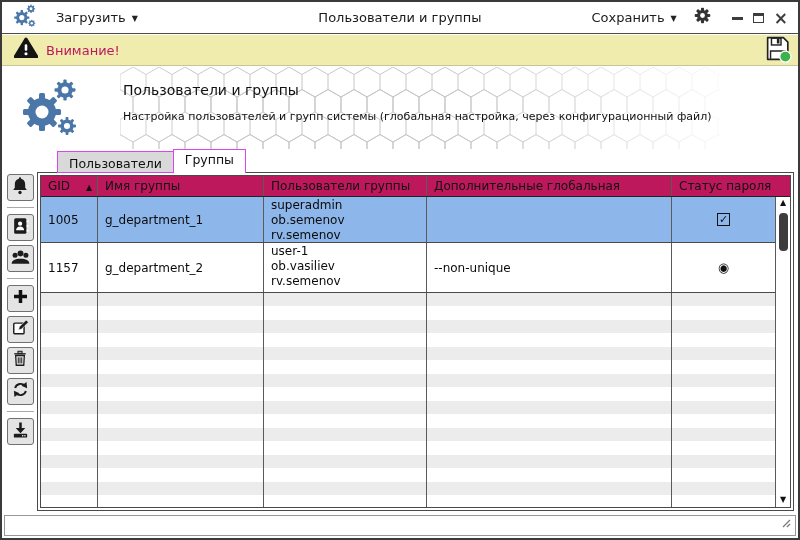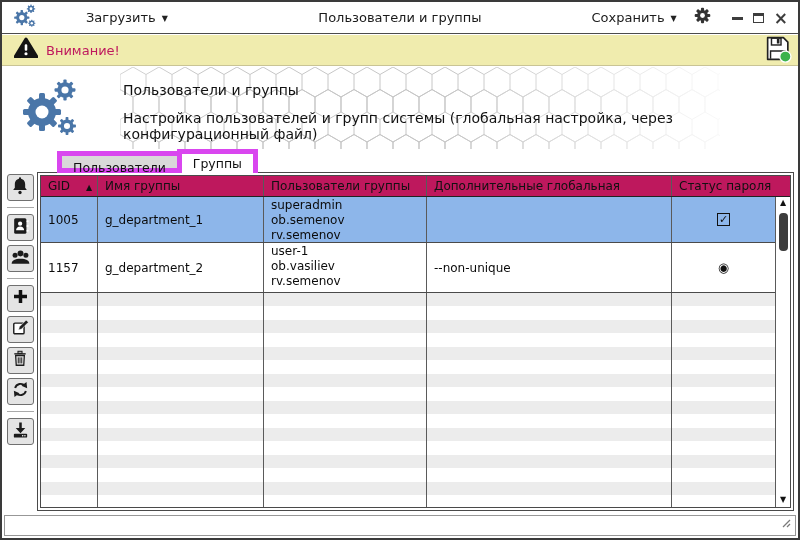--- a/index.html
+++ b/index.html
@@ -5,43 +5,43 @@
 <style>
   * { box-sizing: border-box; margin: 0; padding: 0; }
   html,body { width:800px; height:540px; font-family:"DejaVu Sans", sans-serif; background:#fff; }
   .window { position:absolute; inset:0; width:800px; height:540px; border:2px solid #3a3a3a; background:#fff; overflow:hidden; }
 
   
   .titlebar { position:absolute; left:0; right:0; top:0; height:32px; background:#fff; border-bottom:1px solid #4c4c4c; display:flex; align-items:center; padding:0 10px; }
   .tb-left { display:flex; align-items:center; gap:18px; }
   .tb-title { position:absolute; left:0; right:0; text-align:center; font-size:13px; color:#1a1a1a; pointer-events:none; }
   .tb-right { margin-left:auto; display:flex; align-items:center; gap:17px; z-index:2; }
-  .dd-btn { display:flex; align-items:center; gap:6px; font-size:13px; color:#1a1a1a; cursor:pointer; background:#fff;margin-left:30px; }
+  .dd-btn { display:flex; align-items:center; gap:6px; font-size:13px; color:#1a1a1a; cursor:pointer; background:#fff; }
   .dd-arrow { font-size:8px; color:#222; padding-top:2px; }
   .winbtns { display:flex; align-items:center; gap:10px; margin-left:4px; }
   .min-icon { width:11px; height:3px; background:#3d3d3d; margin-top:2px; }
   .max-icon { width:11px; height:10px; border:1.5px solid #3d3d3d; border-top:3px solid #3d3d3d; background:#fff; }
   .close-icon { font-size:17px; line-height:14px; color:#3d3d3d; font-weight:bold; }
 
   
   .warnbar { position:absolute; left:0; right:0; top:33px; height:31px; background:#f0ecae; border-bottom:1px solid #c9c495; display:flex; align-items:center; padding:0 6px 0 12px; }
   .warn-text { font-size:13px; color:#be185d; margin-left:8px; }
   .warn-spacer { flex:1; }
 
   
   .header { position:absolute; left:0; right:0; top:65px; height:82px; background:#fff; }
   .hexwrap { position:absolute; left:118px; top:0; width:600px; height:82px; overflow:hidden; }
   .hexfade { position:absolute; inset:0; background:linear-gradient(90deg, rgba(255,255,255,0.25) 0%, rgba(255,255,255,0) 15%, rgba(255,255,255,0) 55%, rgba(255,255,255,0.9) 100%); }
   .app-logo { position:absolute; left:16px; top:10px; }
   .hdr-title { position:absolute; left:121px; top:15px; font-size:14px; color:#111; z-index:2; }
-  .hdr-sub { position:absolute; left:121px; top:43px; font-size:14px; color:#111; z-index:2; }
+  .hdr-sub { position:absolute; left:121px; top:43px; font-size:11px; color:#111; z-index:2;text-align:right; }
 
   
   .tabs { position:absolute; left:55px; top:147px; display:flex; align-items:flex-end; z-index:6; }
-  .tab { font-size:12.5px; color:#111; padding:4px 11px 4px 11px; border:5px solid #d946ef; background:#d9d9d9; height:22px; cursor:pointer; }
+  .tab { font-size:12.5px; color:#111; padding:4px 11px 4px 11px; border:1px solid #d946ef; background:#d9d9d9; height:22px; cursor:pointer; }
   .tab.inactive { border-right:none; }
   .tab.active { background:#fff; border-bottom:none; height:24px; padding-top:2px; }
 
   
   .sidebar { position:absolute; left:4px; top:172px; width:28px; display:flex; flex-direction:column; align-items:center; }
   .tool-btn { width:27px; height:27px; background:#e4e4e4; border:1px solid #707070; border-radius:3px; display:flex; align-items:center; justify-content:center; margin-bottom:4px; cursor:pointer; }
   .tool-sep { width:27px; height:1px; background:#a9a9a9; margin:2px 0 6px 0; }
 
   
   .tablebox { position:absolute; left:35px; top:170px; width:757px; height:339px; border:1px solid #4a4a4a; background:#fff; padding:2px; }

